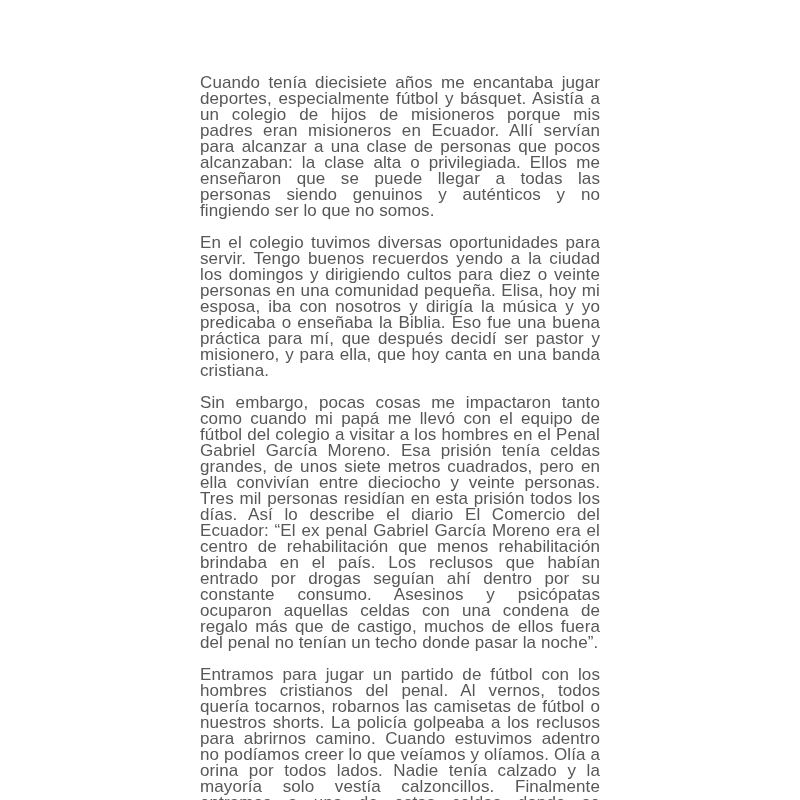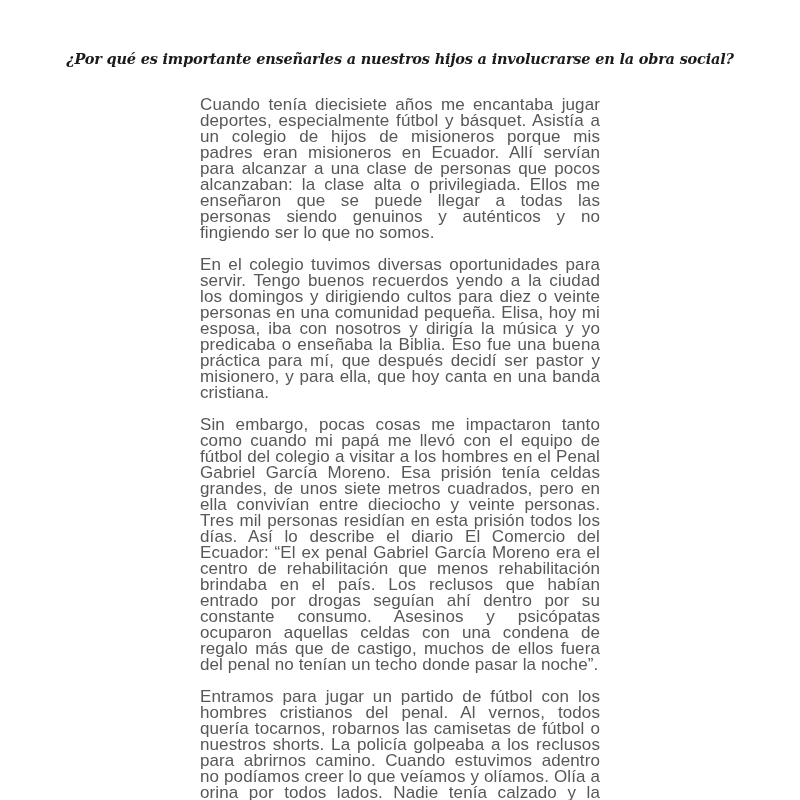--- a/index.html
+++ b/index.html
@@ -57,21 +57,20 @@
   }
   .body-text p:first-child {
     margin-top: 27px;
   }
 </style>
 </head>
 <body>
 
 <div class="page">
 
-  <div class="chapter-title">¿Por qué es importante enseñarles a nuestros hijos a involucrarse en la obra social?</div>
 
 
   <div class="body-text">
     <p>Cuando tenía diecisiete años me encantaba jugar deportes, especialmente fútbol y básquet. Asistía a un colegio de hijos de misioneros porque mis padres eran misioneros en Ecuador. Allí servían para alcanzar a una clase de personas que pocos alcanzaban: la clase alta o privilegiada. Ellos me enseñaron que se puede llegar a todas las personas siendo genuinos y auténticos y no fingiendo ser lo que no somos.</p>
     <p>En el colegio tuvimos diversas oportunidades para servir. Tengo buenos recuerdos yendo a la ciudad los domingos y dirigiendo cultos para diez o veinte personas en una comunidad pequeña. Elisa, hoy mi esposa, iba con nosotros y dirigía la música y yo predicaba o enseñaba la Biblia. Eso fue una buena práctica para mí, que después decidí ser pastor y misionero, y para ella, que hoy canta en una banda cristiana.</p>
     <p>Sin embargo, pocas cosas me impactaron tanto como cuando mi papá me llevó con el equipo de fútbol del colegio a visitar a los hombres en el Penal Gabriel García Moreno. Esa prisión tenía celdas grandes, de unos siete metros cuadrados, pero en ella convivían entre dieciocho y veinte personas. Tres mil personas residían en esta prisión todos los días. Así lo describe el diario El Comercio del Ecuador: “El ex penal Gabriel García Moreno era el centro de rehabilitación que menos rehabilitación brindaba en el país. Los reclusos que habían entrado por drogas seguían ahí dentro por su constante consumo. Asesinos y psicópatas ocuparon aquellas celdas con una condena de regalo más que de castigo, muchos de ellos fuera del penal no tenían un techo donde pasar la noche”.</p>
     <p>Entramos para jugar un partido de fútbol con los hombres cristianos del penal. Al vernos, todos quería tocarnos, robarnos las camisetas de fútbol o nuestros shorts. La policía golpeaba a los reclusos para abrirnos camino. Cuando estuvimos adentro no podíamos creer lo que veíamos y olíamos. Olía a orina por todos lados. Nadie tenía calzado y la mayoría solo vestía calzoncillos. Finalmente entramos a una de estas celdas donde se encontraban los cristianos. Me dijeron: “Esta es la celda redimida por Cristo”. Nos abrazamos con ellos como me imagino que Pablo y Silas habrán abrazado a los nuevos que entraron a la cárcel con ellos.</p>
   </div>
 
 </div>

